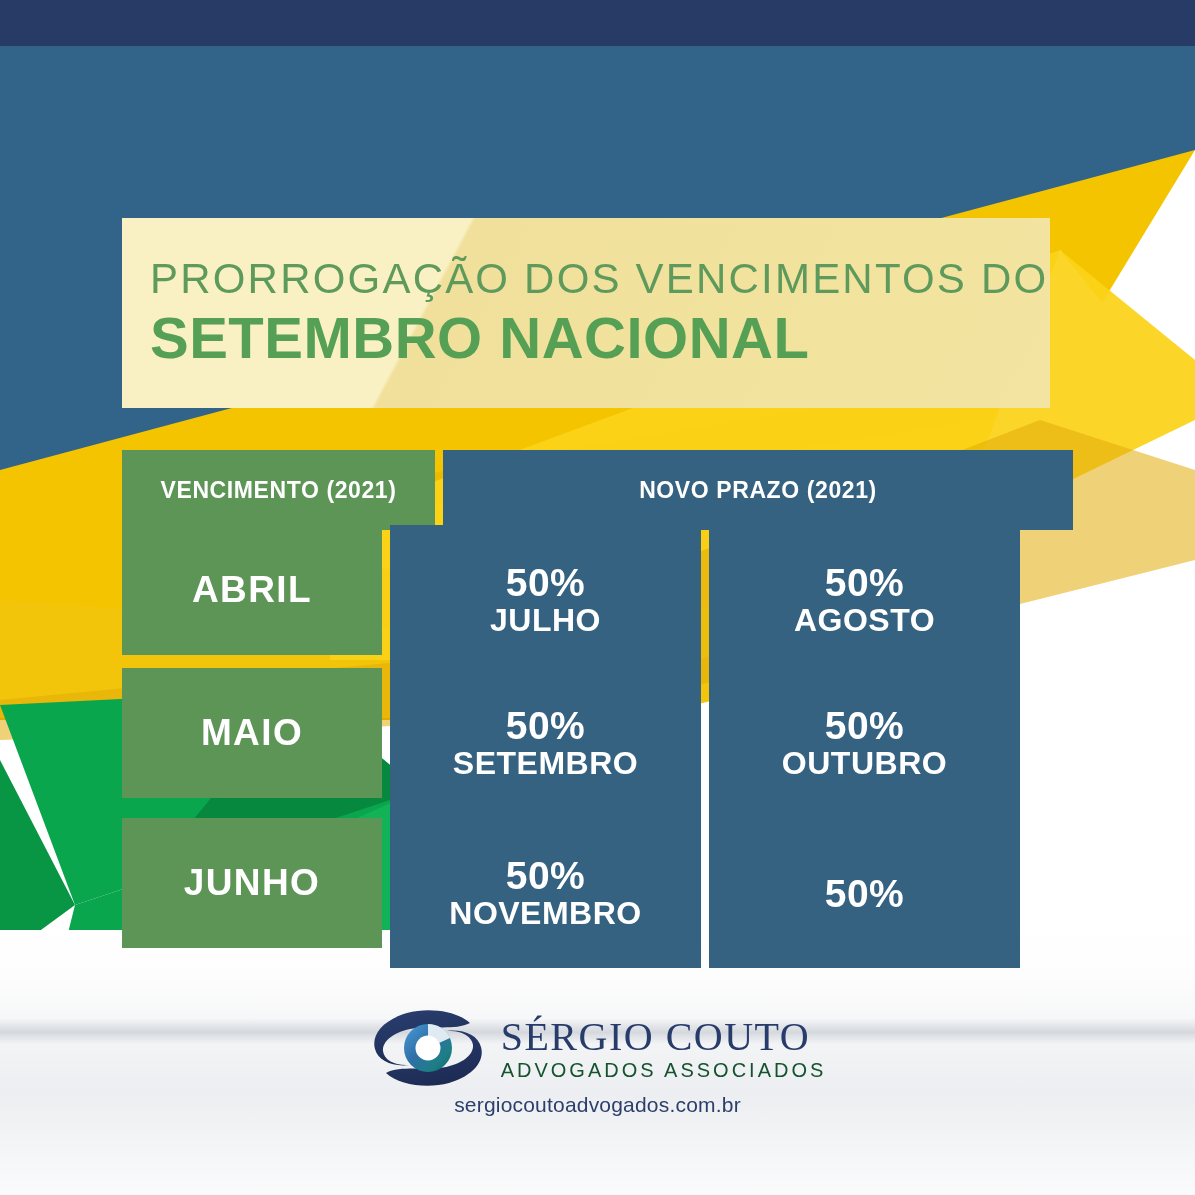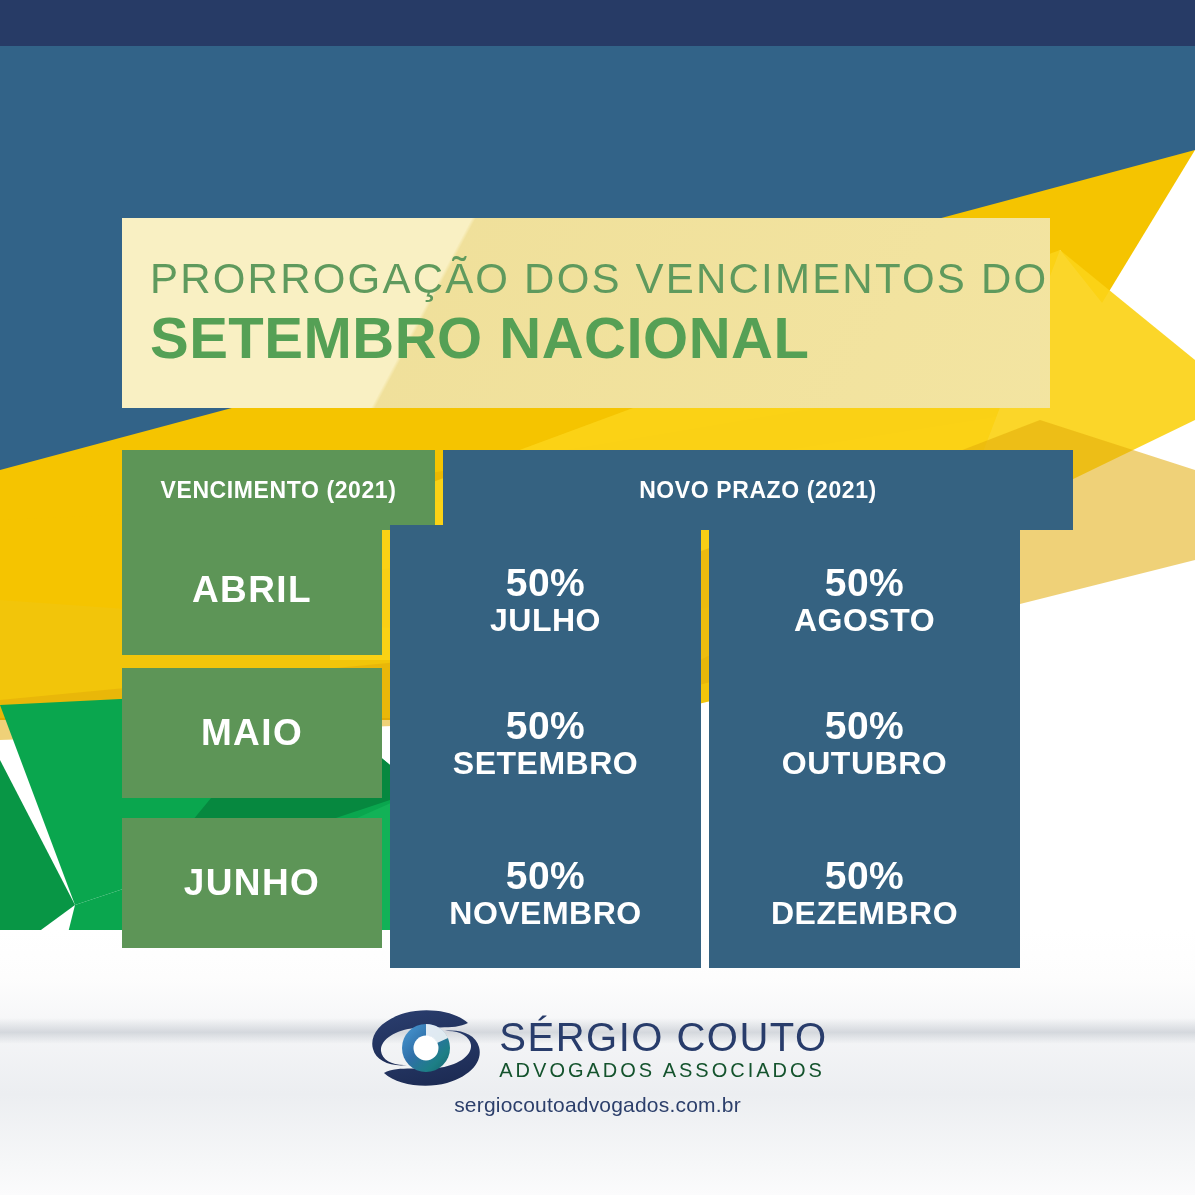--- a/index.html
+++ b/index.html
@@ -172,21 +172,21 @@
     display: flex;
     align-items: center;
     justify-content: center;
     gap: 14px;
   }
   .logo-text {
     text-align: left;
     line-height: 1.0;
   }
   .logo-name {
-    font-family: Liberation Sans, sans-serif;
+    font-family: Liberation Serif, serif;
     font-size: 40px;
     font-weight: 400;
     letter-spacing: 1.5px;
     color: #283c6b;
   }
   .logo-sub {
     font-size: 20px;
     font-weight: 400;
     letter-spacing: 3.0px;
     color: #14532d;
@@ -283,21 +283,20 @@
     <div class="row data-row r3">
       <div class="cell cell-green month-cell">JUNHO</div>
       <div class="gap-v"></div>
       <div class="cell cell-blue term-cell">
         <span class="pct">50%</span>
         <span class="mon">NOVEMBRO</span>
       </div>
       <div class="term-gap"></div>
       <div class="cell cell-blue term-cell">
         <span class="pct">50%</span>
-        <span class="mon">DEZEMBRO</span>
       </div>
     </div>
 
   </div>
 
   <div class="footer">
     <div class="logo-row">
 
       <svg width="118" height="86" viewBox="0 0 118 86">
         <defs>

